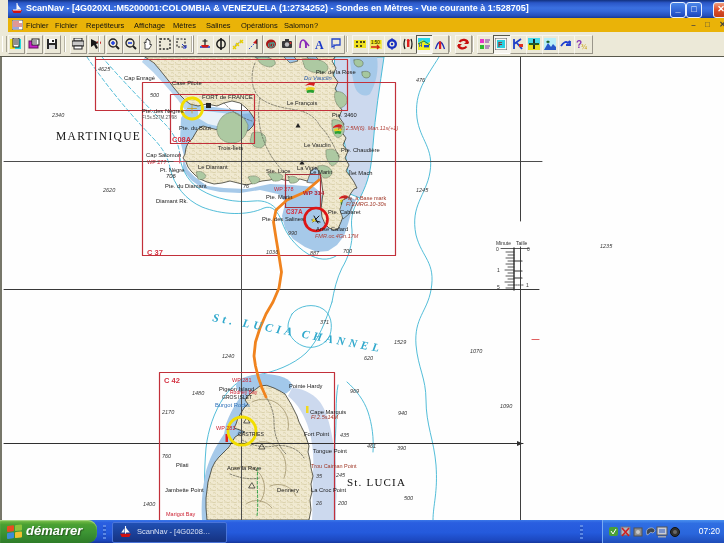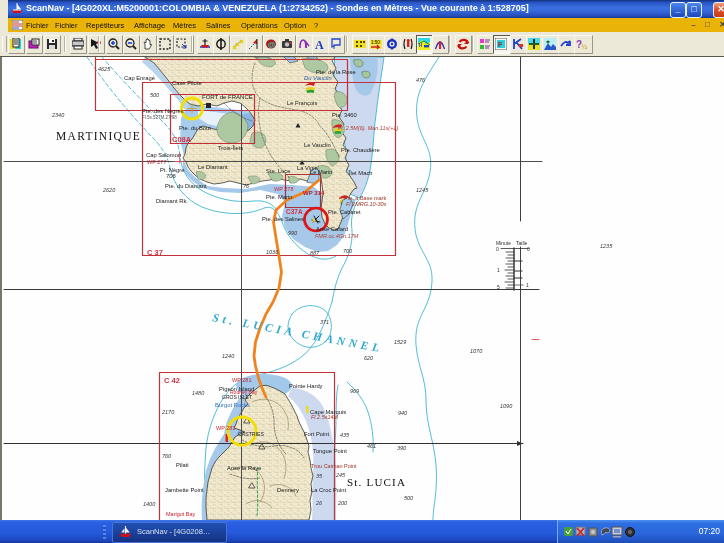--- a/index.html
+++ b/index.html
@@ -24,21 +24,21 @@
 #taskbar{position:absolute;left:0;top:520px;width:724px;height:23px;
  background:linear-gradient(#3a77e8 0%,#2a5ee0 12%,#245adc 55%,#1c48c0 88%,#15379c 100%);}
 #startbtn{position:absolute;left:0;top:0;width:97px;height:23px;border-radius:0 9px 9px 0;
  background:linear-gradient(#7cc048 0%,#4aa032 20%,#3c9434 55%,#2e7c28 100%);
  box-shadow:inset 0 1px 1px #a8d888;}
 #startbtn .lbl{position:absolute;left:26px;top:3px;color:#fff;font-style:italic;font-weight:bold;font-size:13px;text-shadow:1px 1px 1px #2a5a20;}
 #taskbtn{position:absolute;left:112px;top:2px;width:113px;height:19px;background:linear-gradient(#2050b4,#153281);
  border:1px solid #4a74d8;border-radius:2px;color:#d8e0f4;font-size:7.5px;line-height:18px;}
 #tray{position:absolute;right:0;top:0;width:121px;height:23px;
  background:linear-gradient(#4a90ee 0%,#2f6ee2 15%,#2a66dc 60%,#1e4cb8 100%);
- border-left:1px solid #78aaf2;padding-left:45px;}
+ border-left:1px solid #78aaf2;}
 #clock{position:absolute;right:4px;top:6px;color:#fff;font-size:8.5px;}
 </style></head>
 <body>
 <div id="titlebar">
  <svg id="appicon" viewBox="0 0 12 11">
       <path d="M1 7 L11 7 L9.5 10 L2.5 10 Z" fill="#d01010"></path>
       <path d="M6 0 L6 7 M2 7 L10 7" stroke="#fff" stroke-width="1" fill="none"></path>
       <path d="M6 1 L10 6 L6 6 Z" fill="#f8f8f8"></path>
     </svg>
  <div class="txt">ScanNav - [4G020XL:M5200001:COLOMBIA &amp; VENEZUELA (1:2734252)  - Sondes en  Mètres   - Vue courante à 1:528705]</div>
@@ -52,21 +52,21 @@
       <path d="M1 2 h6 M1 4 h9 M1 6 h9" stroke="#c03030" stroke-width="1"></path>
       <path d="M1 8 h6" stroke="#3050c0"></path>
     </svg>
  <span style="left:18px">Fichier</span>
  <span style="left:47px">Fichier</span>
  <span style="left:78px">Repétiteurs</span>
  <span style="left:126px">Affichage</span>
  <span style="left:165px">Mètres</span>
  <span style="left:198px">Salines</span>
  <span style="left:233px">Opérations</span>
- <span style="left:276px">Option</span>
+ <span style="left:276px">Salomon</span>
  <span style="left:306px">?</span>
  <div class="mdib" style="right:33px">–</div>
  <div class="mdib" style="right:19px">□</div>
  <div class="mdib" style="right:4px">✕</div>
 </div>
 <div id="toolbar">
     <div class="tb" style="left:8px;width:15px">
       <svg width="12" height="12" viewBox="0 0 12 12">
         <rect x="0" y="1" width="6" height="10" fill="#f0e020"></rect>
         <rect x="5" y="1" width="6" height="10" fill="#20d8e0"></rect>
@@ -568,20 +568,31 @@
 <text x="214" y="430">WP 282</text>
 <text x="309" y="419" font-style="italic" fill="#a03828">Fl.2.5s14M</text>
 <text x="309" y="468" fill="#a03828">Trou Caiman Point</text>
 <text x="164" y="516">Marigot Bay</text>
 <text x="228" y="394" fill="#cc2233" font-size="5">Rodney Bay</text>
 </g>
 </g>
 </svg>
 </div>
 <div id="taskbar">
+ <div id="startbtn">
+  <svg style="position:absolute;left:7px;top:4px" width="16" height="15" viewBox="0 0 16 15">
+        <g transform="skewY(-6)">
+          <rect x="0" y="2" width="7" height="6" rx="1" fill="#e84c22"></rect>
+          <rect x="8" y="2" width="7" height="6" rx="1" fill="#8cc43c"></rect>
+          <rect x="0" y="9" width="7" height="6" rx="1" fill="#3c8cd8"></rect>
+          <rect x="8" y="9" width="7" height="6" rx="1" fill="#f0c030"></rect>
+        </g>
+      </svg>
+  <div class="lbl">démarrer</div>
+ </div>
  <div id="taskbtn"><svg style="position:absolute;left:6px;top:3px" width="13" height="12" viewBox="0 0 12 11">
         <path d="M1 7 L11 7 L9.5 10 L2.5 10 Z" fill="#d01010"></path>
         <path d="M6 0 L6 7" stroke="#fff" stroke-width="1" fill="none"></path>
         <path d="M6 1 L10 6 L6 6 Z" fill="#f8f8f8"></path>
         <path d="M5 2 L2 6 L5 6 Z" fill="#f0f0f0"></path>
       </svg><span style="margin-left:24px">ScanNav - [4G0208…</span></div>
  <div style="position:absolute;left:103px;top:5px;width:3px;height:14px;background:repeating-linear-gradient(#6a94e8 0 2px,#1e4cc0 2px 4px);opacity:.8"></div>
  <div style="position:absolute;left:580px;top:5px;width:3px;height:14px;background:repeating-linear-gradient(#6a94e8 0 2px,#1e4cc0 2px 4px);opacity:.8"></div>
  <div id="tray">
   <svg style="position:absolute;left:6px;top:5px" width="86" height="13" viewBox="0 0 86 13">

